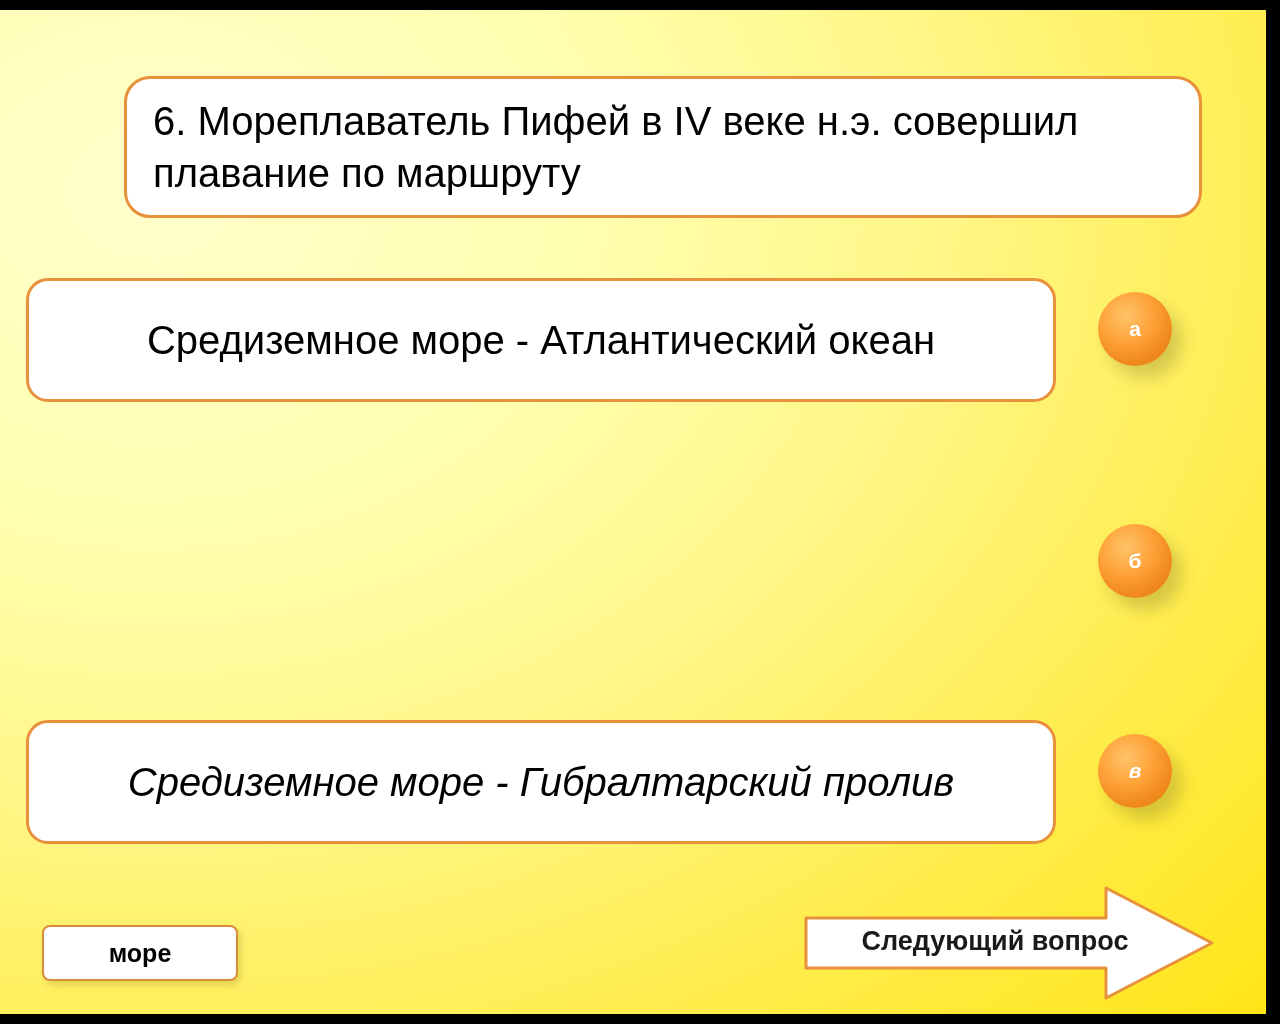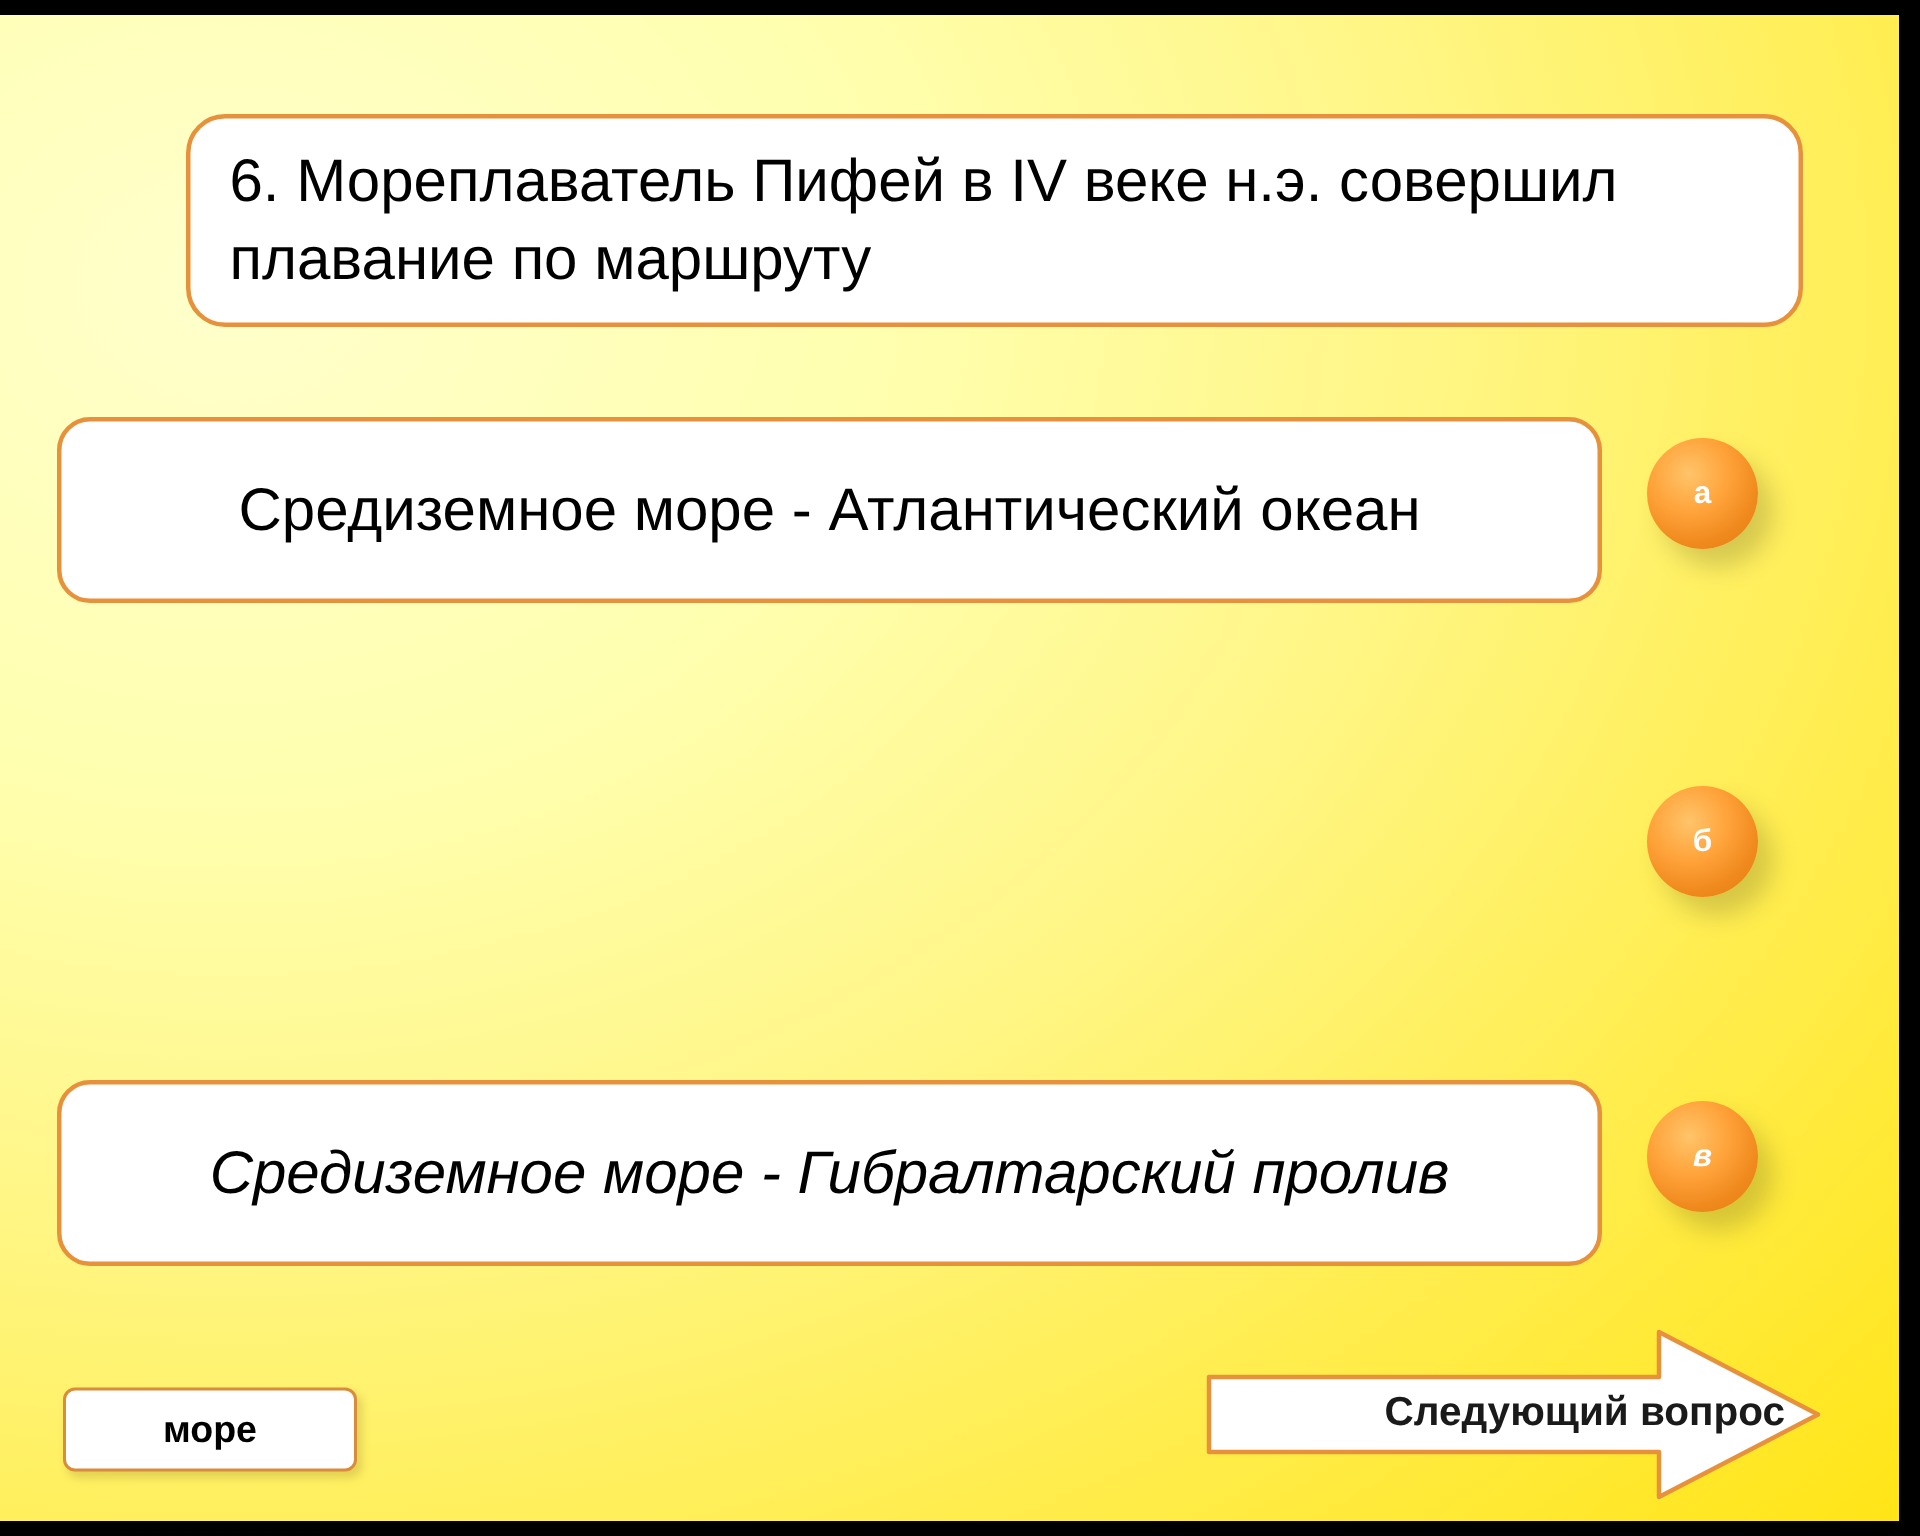--- a/index.html
+++ b/index.html
@@ -64,21 +64,21 @@
     left: 26px;
     width: 1180px;
     height: 124px;
   }
   .answer-row.r1 { top: 268px; }
   .answer-row.r2 { top: 500px; }
   .answer-row.r3 { top: 710px; font-style: italic; }
 
   .answer-box {
     position: absolute;
-    left: 12px;
+    left: 0;
     top: 0;
     width: 1030px;
     height: 124px;
     box-sizing: border-box;
     background: #ffffff;
     border: 3px solid #e8913c;
     border-radius: 22px;
     display: flex;
     align-items: center;
     justify-content: center;
@@ -139,21 +139,21 @@
     position: absolute;
     left: 0;
     top: 0;
     display: block;
   }
   .next-arrow .next-label {
     position: absolute;
     left: 0;
     top: 44px;
     width: 390px;
-    text-align: right;
+    text-align: center;
     font-size: 27px;
     font-weight: bold;
     color: #1a1a1a;
     text-shadow: 0 1px 0 rgba(255,255,255,0.5);
   }
 </style>
 </head>
 <body>
 
 <div class="slide">

